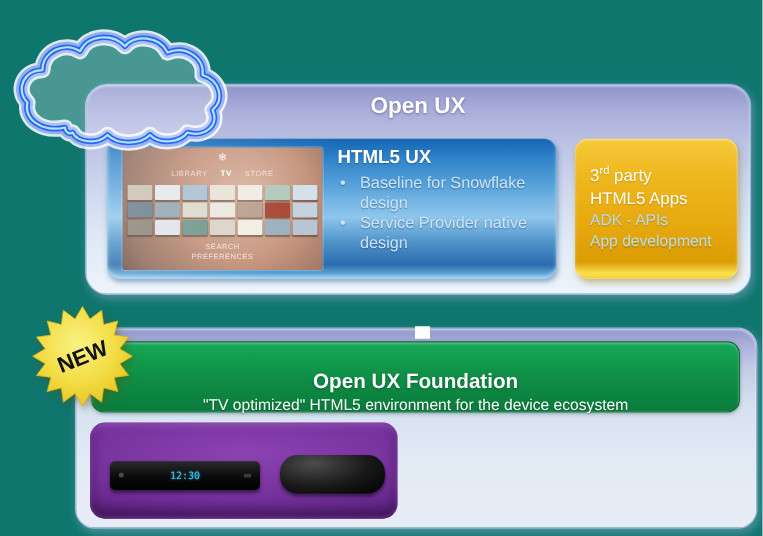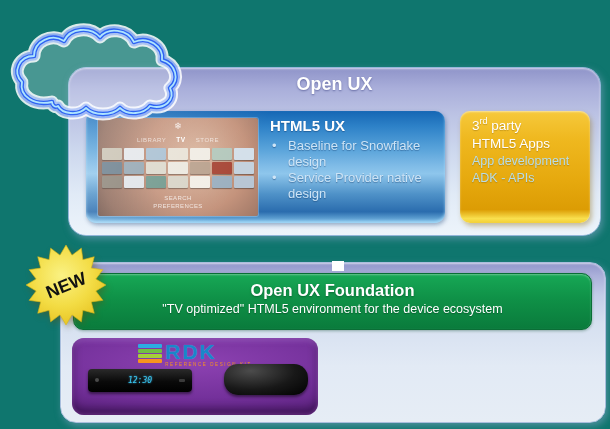--- a/index.html
+++ b/index.html
@@ -40,41 +40,41 @@
     text-shadow:0 1px 1px rgba(0,40,90,.4);}
   .html5-title{font-size:15px;font-weight:bold;margin-bottom:4px;}
   .html5-bullets{font-size:13px;color:#cde4f6;line-height:1.22;}
   .bullet-row{display:flex;}
   .bullet-dot{width:16px;flex:none;padding-left:2px;}
   .bullet-text{flex:1;}
 
   .third-box{position:absolute;left:391px;top:43px;width:130px;height:112px;border-radius:10px;
     background:linear-gradient(180deg,#f6c93c 0%,#efb81f 25%,#e6a90e 62%,#dc9c04 88%,#f9e04e 96%,#f3cf35 100%);
     box-shadow:2px 3px 5px rgba(150,120,40,.45), inset 0 1px 2px rgba(255,255,255,.5);
-    padding:4px 0 0 12px;box-sizing:border-box;color:#fff;text-shadow:0 1px 1px rgba(140,100,10,.45);}
+    padding:19px 0 0 12px;box-sizing:border-box;color:#fff;text-shadow:0 1px 1px rgba(140,100,10,.45);}
   .third-line{font-size:13.5px;line-height:1.35;}
   .third-line sup{font-size:9px;}
   .third-line.dev{color:#b7dde9;font-size:12.5px;}
 
   
   .cloud{position:absolute;left:6px;top:18px;width:192px;height:106px;z-index:5;}
 
   
   .foundation-panel{position:absolute;left:60px;top:262px;width:544px;height:159px;
     border-radius:16px;border:1.5px solid #a9bedd;
     background:linear-gradient(180deg,#9196cb 0%,#abb0da 8%,#c3cce8 20%,#d6e0f0 38%,#e2eaf5 65%,#e6edf5 100%);
     box-shadow:2px 3px 7px rgba(140,170,205,.5), inset 0 1px 2px rgba(255,255,255,.6);}
   .notch{position:absolute;left:271px;top:-2px;width:12px;height:10px;background:#fff;}
 
   .green-bar{position:absolute;left:12px;top:10px;width:519px;height:57px;border-radius:10px;
     border:1px solid #0a6e36;box-sizing:border-box;
     background:linear-gradient(180deg,#17a856 0%,#0f9147 45%,#0a7b3c 100%);
     box-shadow:inset 0 1px 2px rgba(255,255,255,.35), 0 1px 3px rgba(20,80,50,.4);
     text-align:center;color:#fff;}
-  .green-title{margin-top:7px;font-size:16.5px;font-weight:bold;text-shadow:0 1px 2px rgba(0,60,30,.5);}
+  .green-title{margin-top:22px;font-size:16.5px;font-weight:bold;text-shadow:0 1px 2px rgba(0,60,30,.5);}
   .green-sub{margin-top:2px;font-size:12.5px;text-shadow:0 1px 1px rgba(0,60,30,.5);}
 
   .sp-box{position:absolute;left:11px;top:75px;width:246px;height:77px;border-radius:12px;
     background:radial-gradient(ellipse 120% 95% at 50% 32%,#8d42b2 0%,#73309a 50%,#571f78 85%,#4a1a66 100%);
     box-shadow:inset 0 -6px 10px rgba(30,5,45,.55), inset 0 3px 5px rgba(195,135,228,.35),
                inset 0 -2px 3px rgba(222,120,255,.45);overflow:hidden;}
   .ce-box{position:absolute;left:272px;top:75px;width:262px;height:77px;border-radius:14px;
     border:2px solid #4d86c2;box-sizing:border-box;
     background:linear-gradient(180deg,#cfe4f5 0%,#a9cdeb 22%,#7fb2dd 58%,#6aa3d6 100%);
     box-shadow:inset 0 1px 2px rgba(255,255,255,.6);overflow:hidden;}
@@ -85,23 +85,23 @@
   .rdk-logo{position:absolute;left:0;top:3px;width:100%;display:flex;justify-content:center;
     align-items:flex-start;gap:3px;}
   .rdk-bars{display:flex;flex-direction:column;gap:1.5px;margin-top:3px;}
   .rdk-bars .bar{width:24px;height:3.5px;border-radius:1px;}
   .rdk-wordmark{display:flex;flex-direction:column;line-height:1;}
   .rdk-text{font-size:21px;font-weight:bold;color:#1a86c9;letter-spacing:2px;
     text-shadow:0 0 1px rgba(120,200,255,.8);}
   .rdk-subtext{font-size:4.5px;color:#f7941e;letter-spacing:1.6px;margin-top:1px;}
 
   
-  .stb{position:absolute;left:16px;top:31px;width:104px;height:23px;border-radius:4px;
+  .stb{position:absolute;left:16px;top:31px;width:120px;height:23px;border-radius:4px;
     background:linear-gradient(180deg,#2a2a2a 0%,#0a0a0a 55%,#000 100%);
-    box-shadow:0 2px 3px rgba(0,0,0,.5);display:flex;align-items:center;justify-content:center;font-style:italic;}
+    box-shadow:0 2px 3px rgba(0,0,0,.5);display:flex;align-items:center;justify-content:center;}
   .stb-time{font-family:"DejaVu Sans Mono",monospace;font-size:8px;color:#38c9f2;
     text-shadow:0 0 2px rgba(70,200,255,.9);}
   .stb-dot-l{position:absolute;left:7px;top:9px;width:4px;height:4px;border-radius:50%;background:#4a4a4a;}
   .stb-dot-r{position:absolute;right:7px;top:10px;width:6px;height:3px;border-radius:1px;background:#3a3a3a;}
   .puck{position:absolute;left:152px;top:26px;width:84px;height:31px;border-radius:14px;
     background:radial-gradient(ellipse at 32% 22%,#4c4c4c 0%,#181818 55%,#000 100%);
     box-shadow:0 2px 3px rgba(0,0,0,.5);}
 
   .tablet{position:absolute;left:26px;top:11px;width:56px;height:42px;border-radius:4px;
     background:#191919;border:1px solid #3c3c3c;box-shadow:0 2px 3px rgba(20,40,70,.45);}
@@ -178,22 +178,22 @@
             <span class="bullet-dot">•</span>
             <span class="bullet-text">Service Provider native design</span>
           </div>
         </div>
       </div>
     </div>
 
     <div class="third-box">
       <div class="third-line"><span>3</span><sup>rd</sup><span> party</span></div>
       <div class="third-line">HTML5 Apps</div>
+      <div class="third-line dev">ADK - APIs</div>
       <div class="third-line dev">App development</div>
-      <div class="third-line dev">ADK - APIs</div>
     </div>
   </div>
 
   <svg class="cloud" viewBox="0 0 192 106">
     <g fill="none" stroke-linejoin="round" stroke-linecap="round">
       <path d="M 46 84 C 28 88 13 78 16 64 C 6 54 13 38 28 38 C 28 23 46 15 58 23 C 64 10 84 8 94 19 C 102 9 122 11 128 24 C 142 18 158 28 156 42 C 170 46 174 62 164 70 C 170 82 158 92 144 88 C 138 96 122 98 114 90 C 106 98 88 98 80 90 C 72 98 56 96 52 88 C 49 90 46 87 46 84 Z" stroke="#ffffff" stroke-width="13" opacity="0.85"></path>
       <path d="M 46 84 C 28 88 13 78 16 64 C 6 54 13 38 28 38 C 28 23 46 15 58 23 C 64 10 84 8 94 19 C 102 9 122 11 128 24 C 142 18 158 28 156 42 C 170 46 174 62 164 70 C 170 82 158 92 144 88 C 138 96 122 98 114 90 C 106 98 88 98 80 90 C 72 98 56 96 52 88 C 49 90 46 87 46 84 Z" stroke="#3a6df0" stroke-width="9" opacity="0.45"></path>
       <path d="M 46 84 C 28 88 13 78 16 64 C 6 54 13 38 28 38 C 28 23 46 15 58 23 C 64 10 84 8 94 19 C 102 9 122 11 128 24 C 142 18 158 28 156 42 C 170 46 174 62 164 70 C 170 82 158 92 144 88 C 138 96 122 98 114 90 C 106 98 88 98 80 90 C 72 98 56 96 52 88 C 49 90 46 87 46 84 Z" stroke="#2e63f2" stroke-width="4.5" fill="rgba(245,250,255,0.25)"></path>
       <path d="M 46 84 C 28 88 13 78 16 64 C 6 54 13 38 28 38 C 28 23 46 15 58 23 C 64 10 84 8 94 19 C 102 9 122 11 128 24 C 142 18 158 28 156 42 C 170 46 174 62 164 70 C 170 82 158 92 144 88 C 138 96 122 98 114 90 C 106 98 88 98 80 90 C 72 98 56 96 52 88 C 49 90 46 87 46 84 Z" stroke="#aee4ff" stroke-width="1.8"></path>
     </g>
@@ -201,32 +201,20 @@
 
   <div class="foundation-panel">
     <div class="notch"></div>
 
     <div class="green-bar">
       <div class="green-title">Open UX Foundation</div>
       <div class="green-sub">"TV optimized" HTML5 environment for the device ecosystem</div>
     </div>
 
     <div class="sp-box">
-      <div class="rdk-logo">
-        <div class="rdk-bars">
-            <div class="bar" style="background: rgb(43, 172, 226);"></div>
-            <div class="bar" style="background: rgb(114, 191, 68);"></div>
-            <div class="bar" style="background: rgb(166, 206, 57);"></div>
-            <div class="bar" style="background: rgb(247, 148, 30);"></div>
-          </div>
-        <div class="rdk-wordmark">
-          <span class="rdk-text">RDK</span>
-          <span class="rdk-subtext">REFERENCE DESIGN KIT</span>
-        </div>
-      </div>
       <div class="stb">
         <div class="stb-dot-l"></div>
         <div class="stb-time">12:30</div>
         <div class="stb-dot-r"></div>
       </div>
       <div class="puck"></div>
     </div>
 
   </div>
 

